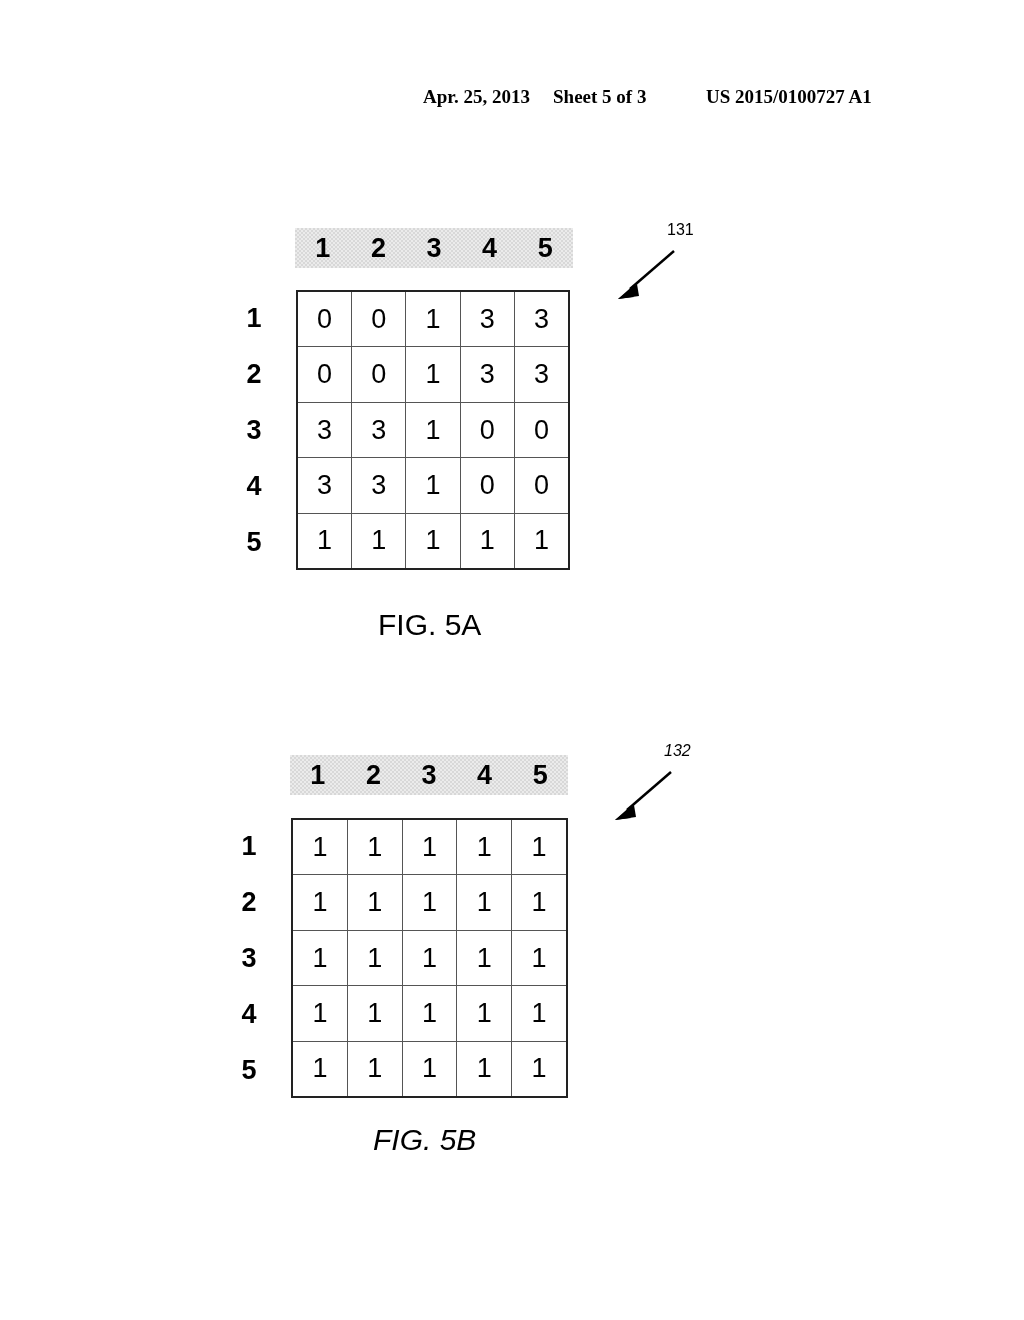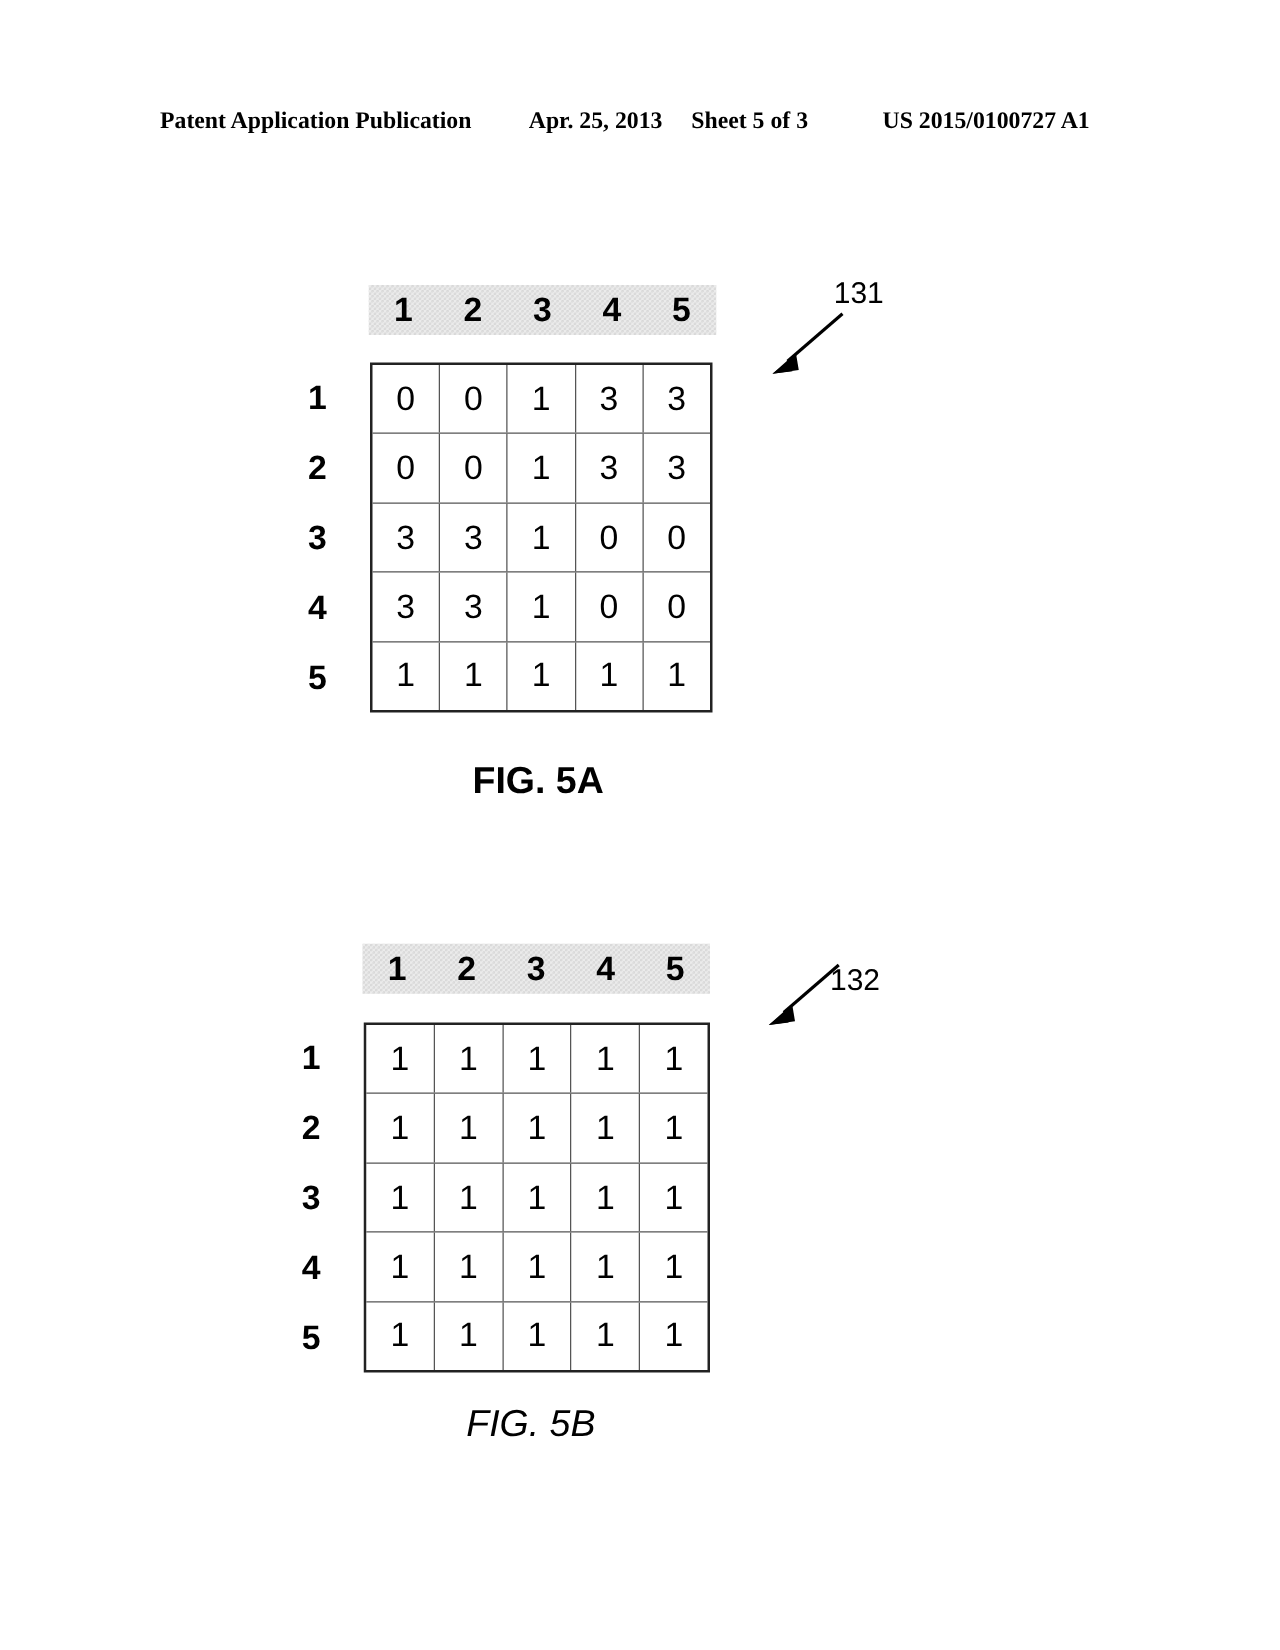--- a/index.html
+++ b/index.html
@@ -118,34 +118,33 @@
     font-family: "Liberation Sans", sans-serif;
     font-size: 30px;
     color: #000000;
     white-space: nowrap;
   }
 
   
   .ref-number {
     position: absolute;
     font-family: "Liberation Sans", sans-serif;
-    font-size: 24px;
+    font-size: 16px;
     color: #000000;
     white-space: nowrap;
   }
   .leader-arrow {
     position: absolute;
     pointer-events: none;
   }
 </style>
 </head>
 <body>
 
 <div class="page-header">
-  <span class="hdr-pub">Patent Application Publication</span>
   <span class="hdr-date">Apr. 25, 2013</span>
   <span class="hdr-sheet">Sheet 5 of 3</span>
   <span class="hdr-pat">US 2015/0100727 A1</span>
 </div>
 
 <div class="figure">
 
   <div class="col-header" style="left:295px; top:228px; width:278px;">
     <div class="col-label">1</div>
     <div class="col-label">2</div>
@@ -201,21 +200,21 @@
   </div>
 
   <div class="ref-number" style="left:667px; top:221px;">131</div>
 
   <svg class="leader-arrow" style="left:610px; top:243px;" width="80" height="62" viewBox="0 0 80 62">
     <line x1="64" y1="8" x2="20" y2="46" stroke="#000000" stroke-width="2.5"></line>
     <polygon points="8,56 26,40 22,52 24,54" fill="#000000"></polygon>
     <polygon points="8,56 27,41 29,53" fill="#000000"></polygon>
   </svg>
 
-  <div class="fig-caption" style="left:378px; top:608px;font-weight:bold;">FIG. 5A</div>
+  <div class="fig-caption" style="left:378px; top:608px;">FIG. 5A</div>
 </div>
 
 <div class="figure">
 
   <div class="col-header" style="left:290px; top:755px; width:278px;">
     <div class="col-label">1</div>
     <div class="col-label">2</div>
     <div class="col-label">3</div>
     <div class="col-label">4</div>
     <div class="col-label">5</div>
@@ -260,21 +259,21 @@
     </div>
     <div class="grid-row">
       <div class="grid-cell">1</div>
       <div class="grid-cell">1</div>
       <div class="grid-cell">1</div>
       <div class="grid-cell">1</div>
       <div class="grid-cell">1</div>
     </div>
   </div>
 
-  <div class="ref-number" style="left:664px; top:771px;">132</div>
+  <div class="ref-number" style="left:664px; top:742px;font-style:italic;">132</div>
 
   <svg class="leader-arrow" style="left:607px; top:764px;" width="80" height="62" viewBox="0 0 80 62">
     <line x1="64" y1="8" x2="20" y2="46" stroke="#000000" stroke-width="2.5"></line>
     <polygon points="8,56 26,40 22,52 24,54" fill="#000000"></polygon>
     <polygon points="8,56 27,41 29,53" fill="#000000"></polygon>
   </svg>
 
   <div class="fig-caption" style="left:373px; top:1123px;font-style:italic;">FIG. 5B</div>
 </div>
 

